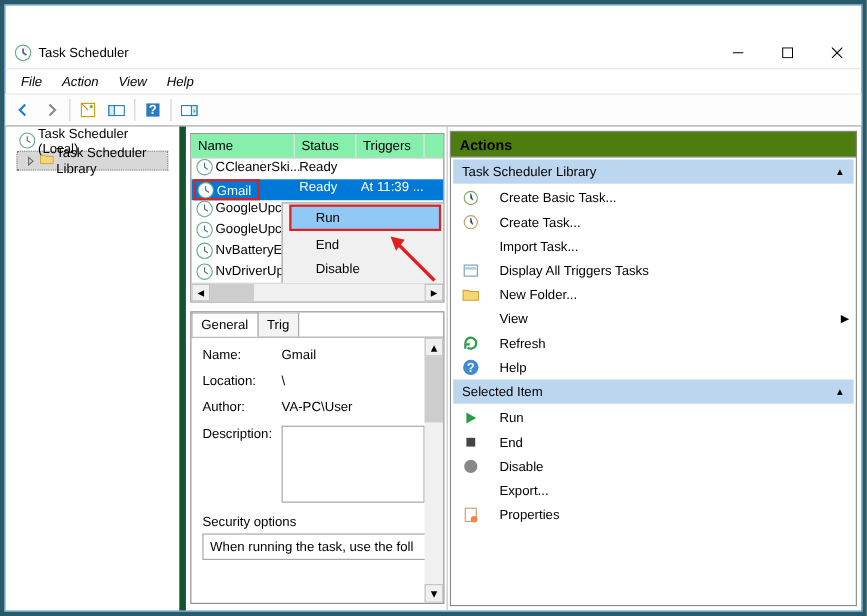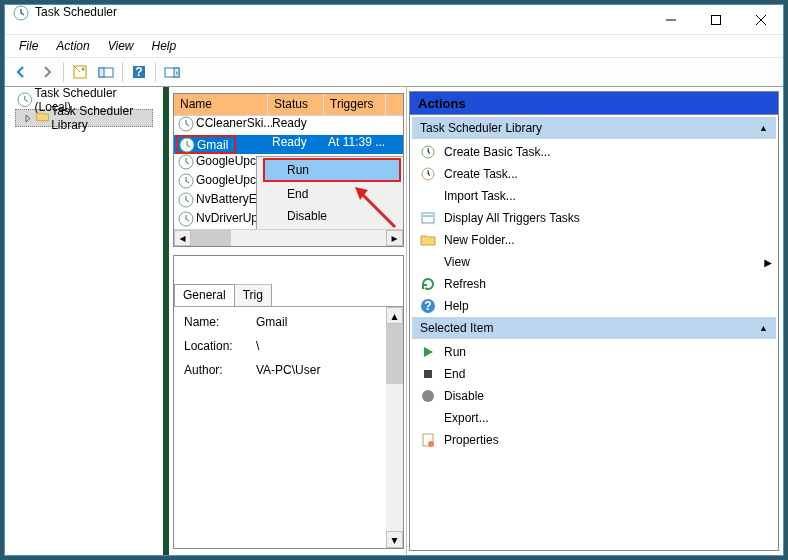--- a/index.html
+++ b/index.html
@@ -1,19 +1,19 @@
 <!DOCTYPE html>
 <html><head>
 <meta charset="utf-8">
 <style>
   * { box-sizing: border-box; margin: 0; padding: 0; font-family: "Segoe UI", Tahoma, sans-serif; font-size: 12px; }
   body { background: #2a5a6a; width: 788px; height: 560px; position: relative; }
   .window { position: absolute; top: 4px; left: 4px; width: 780px; height: 552px; background: #fff; border: 1px solid #4a92c9; display: flex; flex-direction: column; }
   
-  .titlebar { height: 30px; display: flex; padding: 0 0 0 8px; border-bottom: 1px solid #e5e5e5; }
+  .titlebar { height: 30px; display: flex; align-items: center; padding: 0 0 0 8px; border-bottom: 1px solid #e5e5e5; margin-top: 28px; }
   .titlebar .app-icon { width: 16px; height: 16px; margin-right: 6px; }
   .titlebar .title { flex: 1; font-size: 12px; }
   .titlebar .winbtn { width: 45px; height: 29px; display: flex; align-items: center; justify-content: center; }
   .titlebar .winbtn svg { width: 10px; height: 10px; }
   
   .menubar { height: 22px; display: flex; align-items: center; padding: 0 6px; gap: 2px; }
   .menubar .menu { padding: 2px 8px; font-style: italic; }
   
   .toolbar { height: 30px; border-top: 1px solid #e5e5e5; border-bottom: 1px solid #a0a0a0; display: flex; align-items: center; padding: 0 4px; gap: 2px; background: #fdfdfd; }
   .tb-btn { width: 24px; height: 24px; display: flex; align-items: center; justify-content: center; border: 1px solid transparent; }
@@ -23,35 +23,35 @@
   
   .tree { width: 164px; border-right: 6px solid #14532d; padding: 4px 10px; }
   .tree-row { display: flex; align-items: center; height: 18px; gap: 2px; padding-left: 2px; }
   .tree-row.indent { padding-left: 8px; }
   .tree-row.active { background: #d8d8d8; border: 1px dotted #808080; }
   .tree-exp { width: 12px; display: inline-flex; justify-content: center; }
   .tree-ico { width: 16px; height: 16px; }
   
   .middle { width: 238px; display: flex; flex-direction: column; border-right: 1px solid #c0c0c0; padding: 6px 2px 6px 4px; min-height: 0; position: relative; }
   .middle-top { height: 154px; border: 1px solid #888; margin-bottom: 8px; display: flex; flex-direction: column; position: relative; }
-  .thead { display: flex; height: 22px; border-bottom: 1px solid #d0d0d0; background: #fdba74; }
+  .thead { display: flex; height: 22px; border-bottom: 1px solid #d0d0d0; background: #86efac; }
   .th { padding: 3px 6px; border-right: 1px solid #e5e5e5; white-space: nowrap; overflow: hidden; }
   .tbody { flex: 1; overflow: hidden; position: relative; }
   .trow { display: flex; height: 19px; padding-left: 4px; }
   .trow .cell { white-space: nowrap; overflow: hidden; padding-right: 4px; }
   .trow .ico { width: 16px; height: 16px; margin-right: 2px; flex-shrink: 0; }
   .trow.selected { background: #0078d7; color: #fff; }
   .trow.selected .cell0wrap { border: 2px solid #e02020; padding: 0 1px; background: #0078d7; height:19px; display:flex; align-items:center; margin-left:-2px; }
   .hscroll { height: 17px; border-top: 1px solid #d0d0d0; display: flex; }
   .hscroll .btn { width: 17px; background: #f0f0f0; border: 1px solid #c0c0c0; display:flex;align-items:center;justify-content:center;}
   .hscroll .track { flex: 1; background: #f0f0f0; display:flex; }
   .hscroll .thumb { width: 40px; background: #cdcdcd; }
   
   .details { flex: 1; border: 1px solid #888; display: flex; flex-direction: column; position: relative; min-height: 0; }
-  .tabs { display: flex; height: 22px; margin-top: 28px; }
+  .tabs { display: flex; height: 22px; }
   .tab { padding: 3px 8px; border: 1px solid #a0a0a0; border-bottom: none; background: #fff; margin-right: -1px; }
   .tab.active { position: relative; z-index: 1; }
   .tab.inactive { background: #f4f4f4; border-top-color:#c0c0c0;}
   .tabbody { flex: 1; border-top: 1px solid #a0a0a0; padding: 8px 6px 4px 10px; overflow: hidden; position: relative; }
   .form-row { display: flex; margin-bottom: 10px; font-size: 12px; }
   .form-row .lbl { width: 72px; }
   .form-row .val { flex: 1; }
   .desc-box { width: 130px; height: 70px; border: 1px solid #a0a0a0; background: #fff; }
   .sec-group { margin-top: 6px; }
   .sec-title { font-size: 12px; margin-bottom: 4px; }
@@ -60,25 +60,25 @@
   .vscroll .btn { height: 17px; border: 1px solid #c0c0c0; background:#f0f0f0; display:flex;align-items:center;justify-content:center;}
   .vscroll .track { flex:1; }
   .vscroll .thumb { height: 60px; background:#cdcdcd; }
   
   .context-menu { position: absolute; top: 40px; left: 82px; width: 152px; background: #f0f0f0; border: 1px solid #a0a0a0; box-shadow: 2px 2px 4px rgba(0,0,0,.25); z-index: 50; padding: 2px; }
   .cm-item { height: 22px; display: flex; align-items: center; padding: 0 20px 0 28px; }
   .cm-item.hl { background: #90c8f6; }
   .cm-item.run-box { border: 2px solid #e02020; margin: -1px 4px 1px 4px; padding-left: 22px; height:24px;}
   
   .actions { flex: 1; display: flex; flex-direction: column; padding: 4px 4px 4px 2px; min-width:0;}
-  .actions-head { background: #1d4ed8; border: 1px solid #888; height: 24px; display: flex; align-items: center; padding: 0 8px; font-weight: bold; font-size: 13px; }
+  .actions-head { background: #4d7c0f; border: 1px solid #888; height: 24px; display: flex; align-items: center; padding: 0 8px; font-weight: bold; font-size: 13px; }
   .actions-body { flex: 1; border: 1px solid #888; border-top: none; overflow-y: auto; padding: 2px; }
   .act-section { background: #bcd6ef; height: 22px; display: flex; align-items: center; justify-content: space-between; padding: 0 8px; font-size: 12px; margin-bottom: 2px; }
   .act-section .caret { font-size: 9px; }
-  .act-item { height: 22px; display: flex; align-items: center; padding: 0 4px 0 8px; gap: 8px; }
+  .act-item { height: 22px; display: flex; align-items: center; padding: 0 4px 0 8px; gap: 18px; }
   .act-item .ico { width: 16px; height: 16px; display:flex; align-items:center; justify-content:center; flex-shrink:0;}
   .act-item .arrow { margin-left: auto; font-size:10px; }
   
   .red-arrow { position: absolute; top: 66px; left: 176px; z-index: 60; pointer-events:none;}
 </style>
 </head>
 <body>
 
 <div class="window">
 
@@ -270,20 +270,28 @@
             <span class="val">Gmail</span>
           </div>
           <div class="form-row">
             <span class="lbl">Location:</span>
             <span class="val">\</span>
           </div>
           <div class="form-row">
             <span class="lbl">Author:</span>
             <span class="val">VA-PC\User</span>
           </div>
+          <div class="form-row">
+            <span class="lbl">Description:</span>
+            <div class="desc-box"></div>
+          </div>
+          <div class="sec-group">
+            <div class="sec-title">Security options</div>
+            <div class="sec-text">When running the task, use the foll</div>
+          </div>
           <div class="vscroll">
             <div class="btn">▴</div>
             <div class="track">
                 <div class="thumb"></div>
               </div>
             <div class="btn">▾</div>
           </div>
         </div>
       </div>
     </div>

